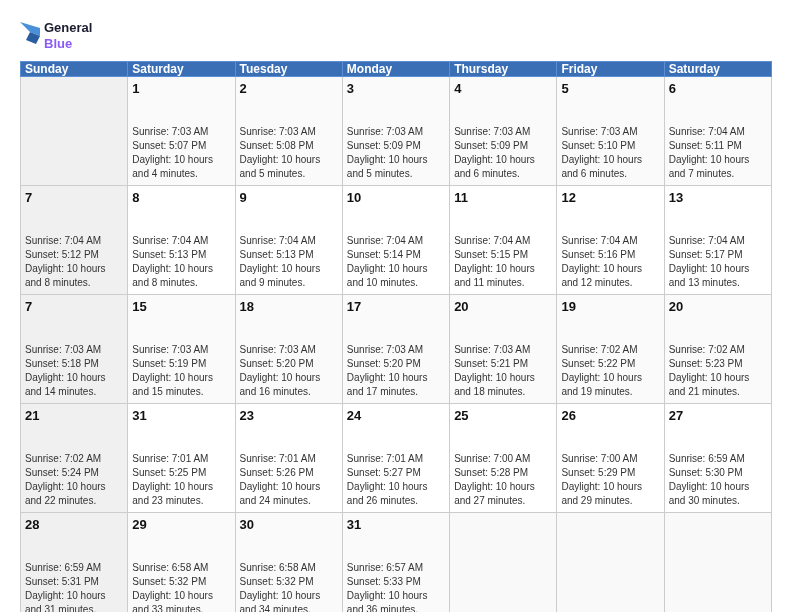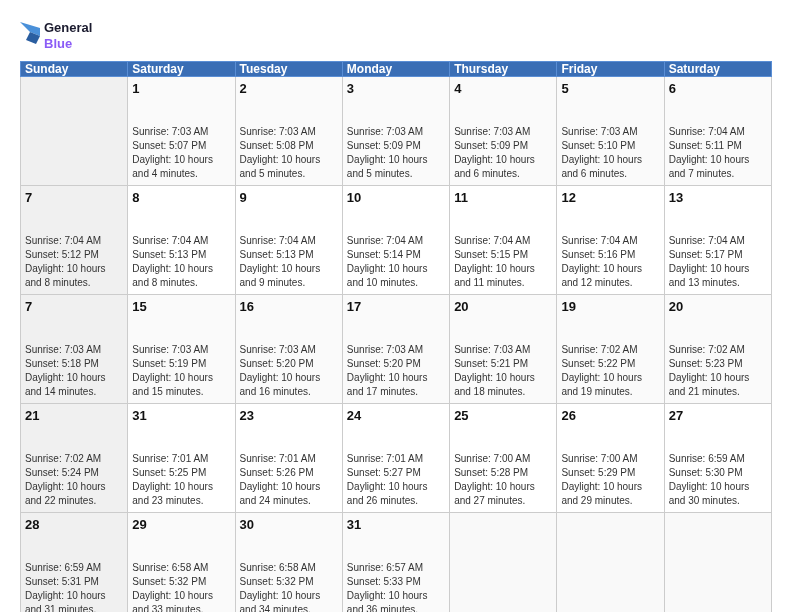--- a/index.html
+++ b/index.html
@@ -174,21 +174,21 @@
       <tr>
         <td class="sunday-cell">
           <div class="day-number">7</div>
           <div class="day-info">Sunrise: 7:03 AM<br>Sunset: 5:18 PM<br>Daylight: 10 hours and 14 minutes.</div>
         </td>
         <td>
           <div class="day-number">15</div>
           <div class="day-info">Sunrise: 7:03 AM<br>Sunset: 5:19 PM<br>Daylight: 10 hours and 15 minutes.</div>
         </td>
         <td>
-          <div class="day-number">16</div>
+          <div class="day-number">18</div>
           <div class="day-info">Sunrise: 7:03 AM<br>Sunset: 5:20 PM<br>Daylight: 10 hours and 16 minutes.</div>
         </td>
         <td>
           <div class="day-number">17</div>
           <div class="day-info">Sunrise: 7:03 AM<br>Sunset: 5:20 PM<br>Daylight: 10 hours and 17 minutes.</div>
         </td>
         <td>
           <div class="day-number">20</div>
           <div class="day-info">Sunrise: 7:03 AM<br>Sunset: 5:21 PM<br>Daylight: 10 hours and 18 minutes.</div>
         </td>

